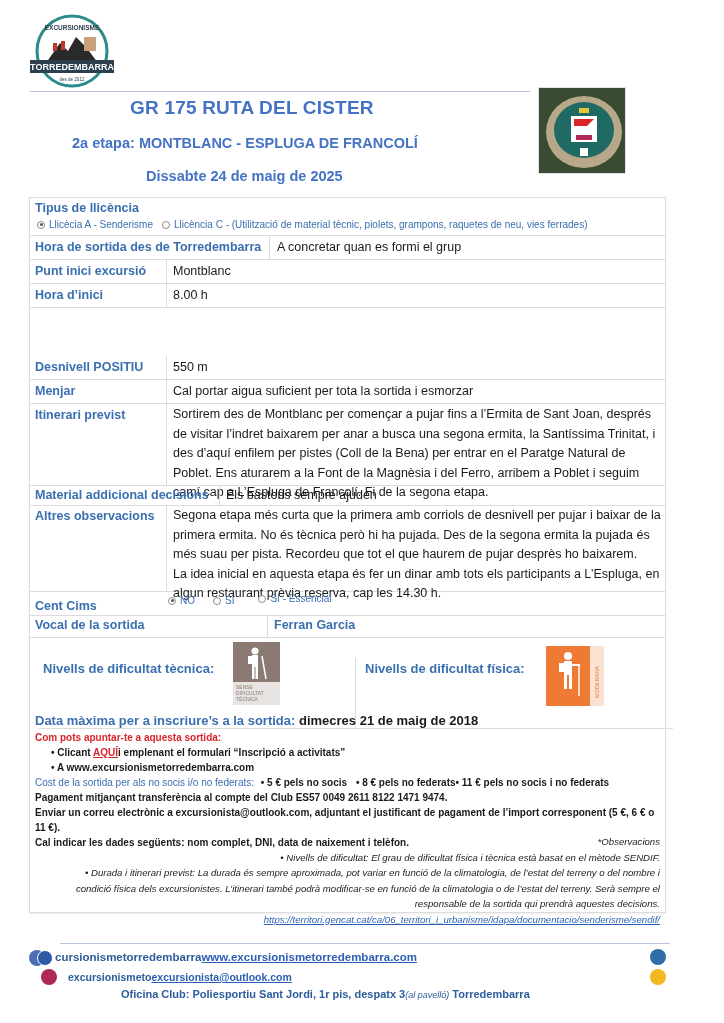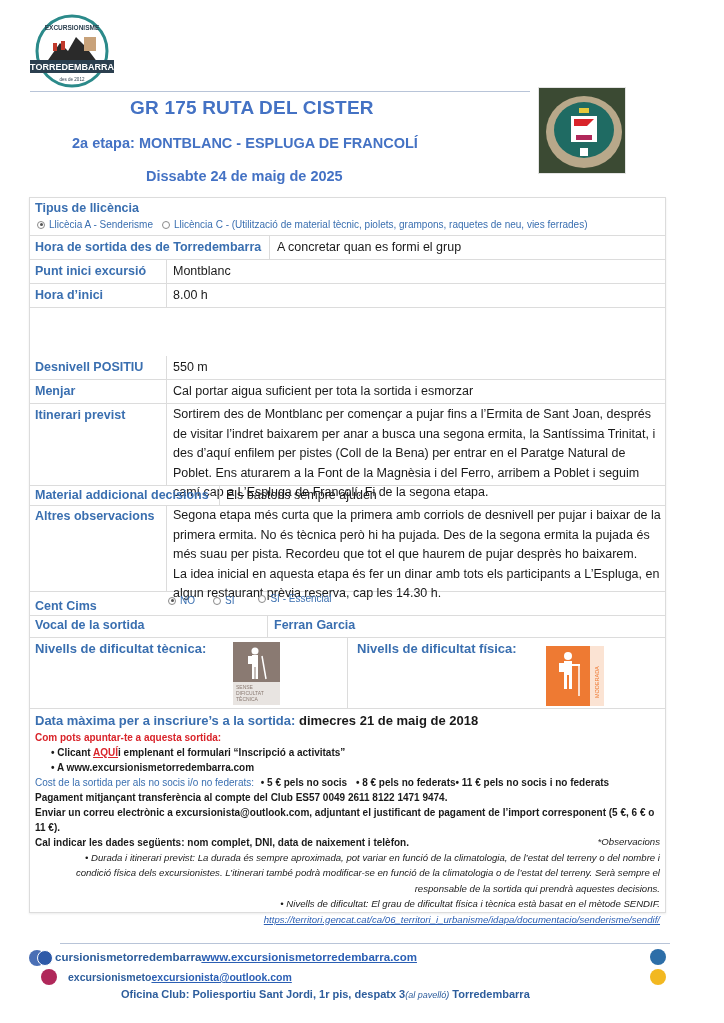--- a/index.html
+++ b/index.html
@@ -148,21 +148,21 @@
       <span style="margin-top:-4px;">SI - Essencial</span>
     </div>
   </div>
 
   <div class="row" style="top:418px; height:22px;">
     <div class="lbl" style="top:2px;">Vocal de la sortida</div>
     <div class="vsep" style="left:237px;"></div>
     <div class="lbl" style="left:244px; top:2px;">Ferran Garcia</div>
   </div>
 
-  <div class="row" style="top:440px; height:71px;">
+  <div class="row" style="top:460px; height:71px;margin-left:8px;">
     <div class="lbl" style="top:3px; font-size:13px;">Nivells de dificultat tècnica:</div>
     <div class="vsep" style="left:317px;"></div>
     <div class="lbl" style="left:327px; top:3px; font-size:13px;">Nivells de dificultat física:</div>
   </div>
 
   <div style="position:absolute; left:5px; top:514px; width:628px;">
     <div style="font-size:13px; font-weight:bold; line-height:18px;">
       <span class="bluel">Data màxima per a inscriure’s a la sortida:</span>
       <span>dimecres 21 de maig de 2018</span>
     </div>
@@ -178,22 +178,22 @@
       <span class="b" style="margin-left:4px;">• 5 € pels no socis</span>
       <span class="b" style="margin-left:6px;">• 8 € pels no federats</span><span class="b">• 11 € pels no socis i no federats</span>
     </div>
     <div class="small b">Pagament mitjançant transferència al compte del Club ES57 0049 2611 8122 1471 9474.</div>
     <div class="small b">Enviar un correu electrònic a excursionista@outlook.com, adjuntant el justificant de pagament de l’import corresponent (5 €, 6 € o 11 €).</div>
     <div class="small b">Cal indicar les dades següents: nom complet, DNI, data de naixement i telèfon.</div>
   </div>
 
   <div class="obs">
     <div>*Observacions</div>
+    <div class="ind">• Nivells de dificultat: El grau de dificultat física i tècnica està basat en el mètode SENDIF.</div>
     <div class="ind" style="text-indent:0;">• Durada i itinerari previst: La durada és sempre aproximada, pot variar en funció de la climatologia, de l’estat del terreny o del nombre i condició física dels excursionistes. L’itinerari també podrà modificar-se en funció de la climatologia o de l’estat del terreny. Serà sempre el responsable de la sortida qui prendrà aquestes decisions.</div>
-    <div class="ind">• Nivells de dificultat: El grau de dificultat física i tècnica està basat en el mètode SENDIF.</div>
     <div class="link">https://territori.gencat.cat/ca/06_territori_i_urbanisme/idapa/documentacio/senderisme/sendif/</div>
   </div>
 </div>
 
 <div class="badge-tech">
   <svg width="47" height="63" viewBox="0 0 47 63">
     <rect width="47" height="63" fill="#e8e4e1"></rect>
     <rect width="47" height="40" fill="#8a7a72"></rect>
     <circle cx="22" cy="9" r="3.5" fill="#fff"></circle>
     <rect x="19" y="13" width="6" height="12" fill="#fff"></rect>

